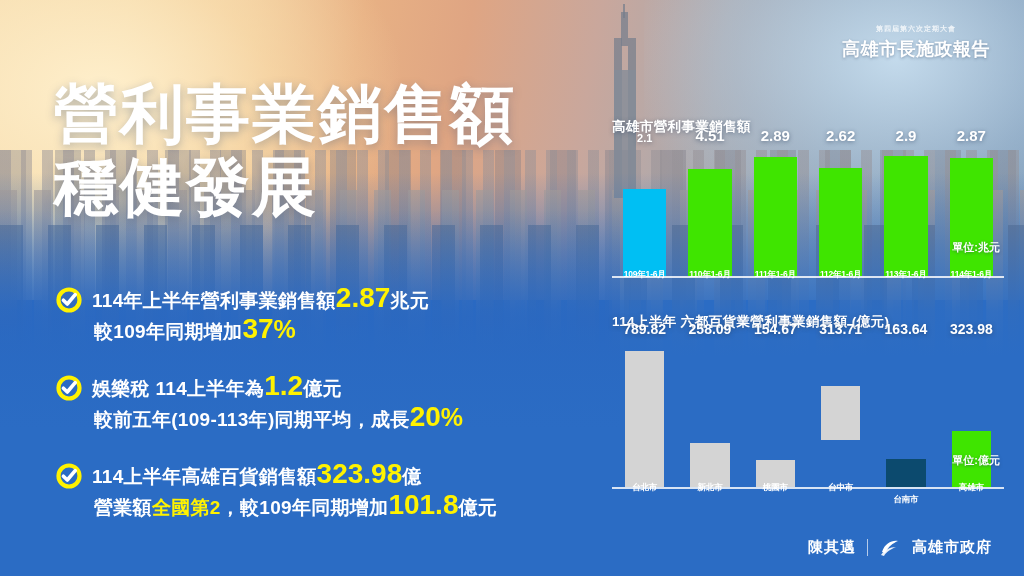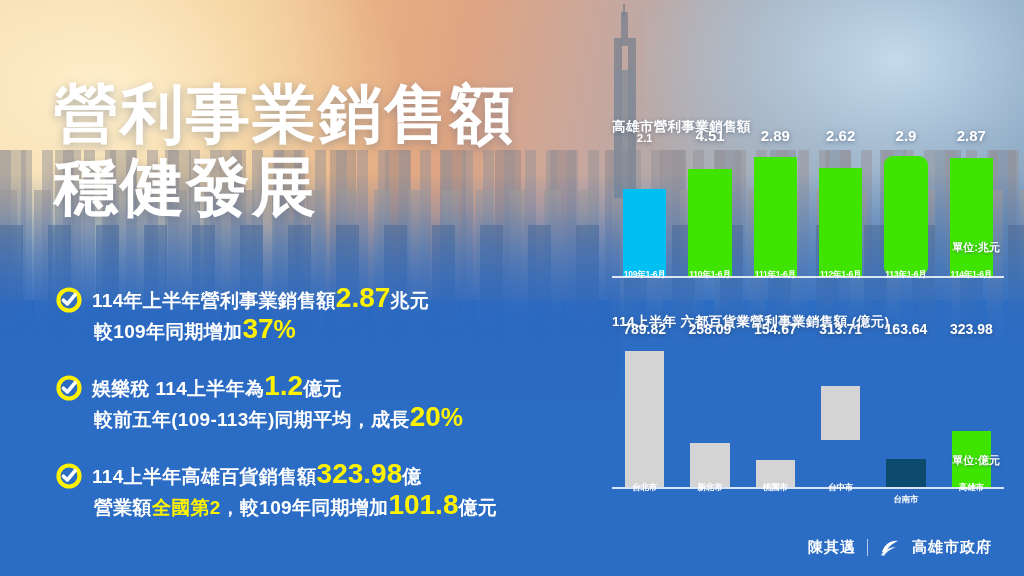--- a/index.html
+++ b/index.html
@@ -185,20 +185,24 @@
   <div class="tower">
     <i class="t1"></i>
       <i class="t2"></i>
       <i class="t3"></i>
       <i class="t4"></i>
       <i class="t5"></i>
   </div>
   <div class="bg-blue"></div>
   <div class="bg-leftwash"></div>
 
+  <div class="brand-tr">
+    <div class="small">第四屆第六次定期大會</div>
+    <div class="big">高雄市長施政報告</div>
+  </div>
 
   <div class="headline">
     <div class="line">營利事業銷售額</div>
     <div class="line">穩健發展</div>
   </div>
 
   <div class="bullets">
 
     <div class="bullet">
       <span class="check">
@@ -259,21 +263,21 @@
             <div class="bar" style="height: 91.746%; background: rgb(63, 229, 0); width: 66%;">
               <div class="bar-val" style="font-size: 15px;">2.89</div>
             </div>
           </div>
           <div class="bargroup" style="width: 16.6667%;">
             <div class="bar" style="height: 83.1746%; background: rgb(63, 229, 0); width: 66%;">
               <div class="bar-val" style="font-size: 15px;">2.62</div>
             </div>
           </div>
           <div class="bargroup" style="width: 16.6667%;">
-            <div class="bar" style="height: 92.0635%; background: rgb(63, 229, 0); width: 66%; border-radius: 9px;">
+            <div class="bar" style="height: 92.0635%; background: rgb(63, 229, 0); width: 66%;">
               <div class="bar-val" style="font-size: 15px;">2.9</div>
             </div>
           </div>
           <div class="bargroup" style="width: 16.6667%;">
             <div class="bar" style="height: 91.1111%; background: rgb(63, 229, 0); width: 66%;">
               <div class="bar-val" style="font-size: 15px;">2.87</div>
             </div>
           </div>
         </div>
       <div class="axis"></div>

